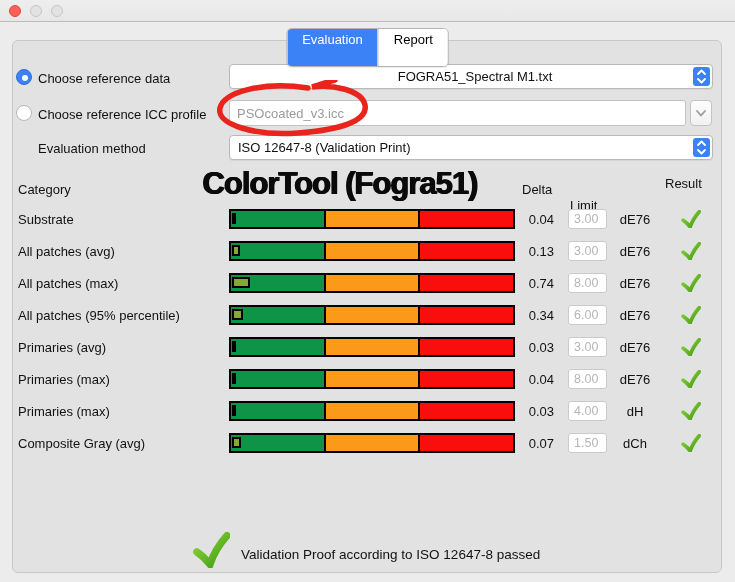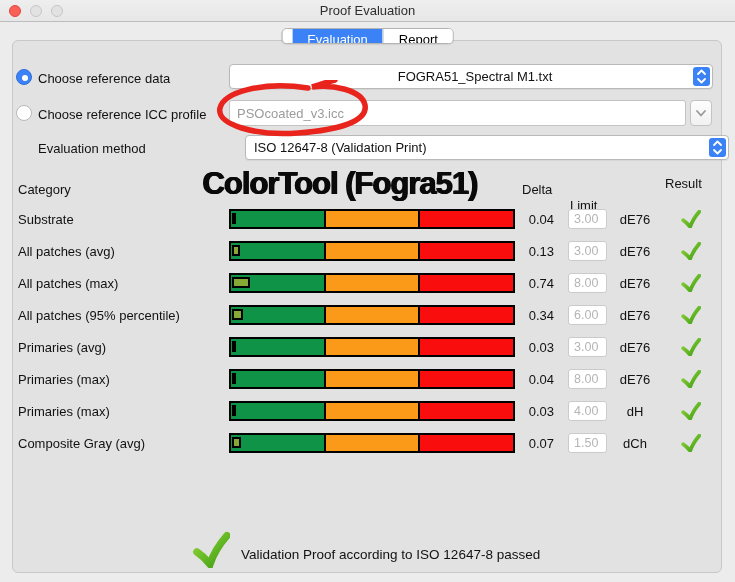--- a/index.html
+++ b/index.html
@@ -26,24 +26,23 @@
     font-size:13px; color:#2e2e2e;
   }
   
   .panel {
     position:absolute; left:12px; top:40px; width:710px; height:533px;
     background:#e2e2e2; border:1px solid #c8c8c8; border-radius:6px;
   }
   
   .tabs {
     position:absolute; top:28px; left:50%; transform:translateX(-50%);
-    display:flex; height:16px; border:1px solid #b4b4b4; border-radius:5px;
+    display:flex; height:39px; border:1px solid #b4b4b4; border-radius:5px;
     overflow:hidden; background:#fff; box-shadow:0 1px 1px rgba(0,0,0,.08);
     z-index:5;
-    padding-left:10px;
   }
   .tab { font-size:13px; line-height:21px; padding:0 15px; cursor:default; }
   .tab.active { background:var(--accent,#3b82f7); color:#fff; }
   .tab.inactive { background:#fff; color:#000; border-left:1px solid #c9c9c9; }
   
   .radio { position:absolute; width:16px; height:16px; border-radius:50%; }
   .radio.on  { background:var(--accent,#3b82f7); border:1px solid #2e6fdd; }
   .radio.on .dot {
     position:absolute; left:5px; top:5px; width:6px; height:6px;
     background:#fff; border-radius:50%;
@@ -119,21 +118,20 @@
     </linearGradient>
   </defs>
 </svg>
 
 <div class="titlebar">
   <div class="lights">
     <div class="light red"></div>
     <div class="light gray"></div>
     <div class="light gray"></div>
   </div>
-  <div class="win-title">Proof Evaluation</div>
 </div>
 
 <div class="panel"></div>
 
 <div class="tabs">
   <div class="tab active">Evaluation</div>
   <div class="tab inactive">Report</div>
 </div>
 
 <div class="radio on" style="left:16px; top:69px;">
@@ -153,21 +151,21 @@
 <div class="radio off" style="left:16px; top:105px;"></div>
 <div class="flabel" style="left:38px; top:107px;">Choose reference ICC profile</div>
 <input class="textfield" style="left: 229px; top: 100px; width: 457px;" value="PSOcoated_v3.icc">
 <div class="dd-btn" style="left:690px; top:100px;">
   <svg width="20" height="24" viewBox="0 0 20 24">
     <polyline points="6,10 10,14.5 14,10" fill="none" stroke="#9a9a9a" stroke-width="1.8" stroke-linecap="round" stroke-linejoin="round"></polyline>
   </svg>
 </div>
 
 <div class="flabel" style="left:38px; top:141px;">Evaluation method</div>
-<div class="select" style="left:229px; top:135px; width:484px;margin-left:16px;">
+<div class="select" style="left:229px; top:135px; width:484px;">
   <span>ISO 12647-8 (Validation Print)</span>
   <span class="stepper">
     <svg width="13" height="19" viewBox="0 0 13 19">
       <polyline points="3,7 6.5,3.5 10,7" fill="none" stroke="#fff" stroke-width="1.8" stroke-linecap="round" stroke-linejoin="round"></polyline>
       <polyline points="3,12 6.5,15.5 10,12" fill="none" stroke="#fff" stroke-width="1.8" stroke-linecap="round" stroke-linejoin="round"></polyline>
     </svg>
   </span>
 </div>
 
 <svg class="annotation" viewBox="0 0 170 64">

